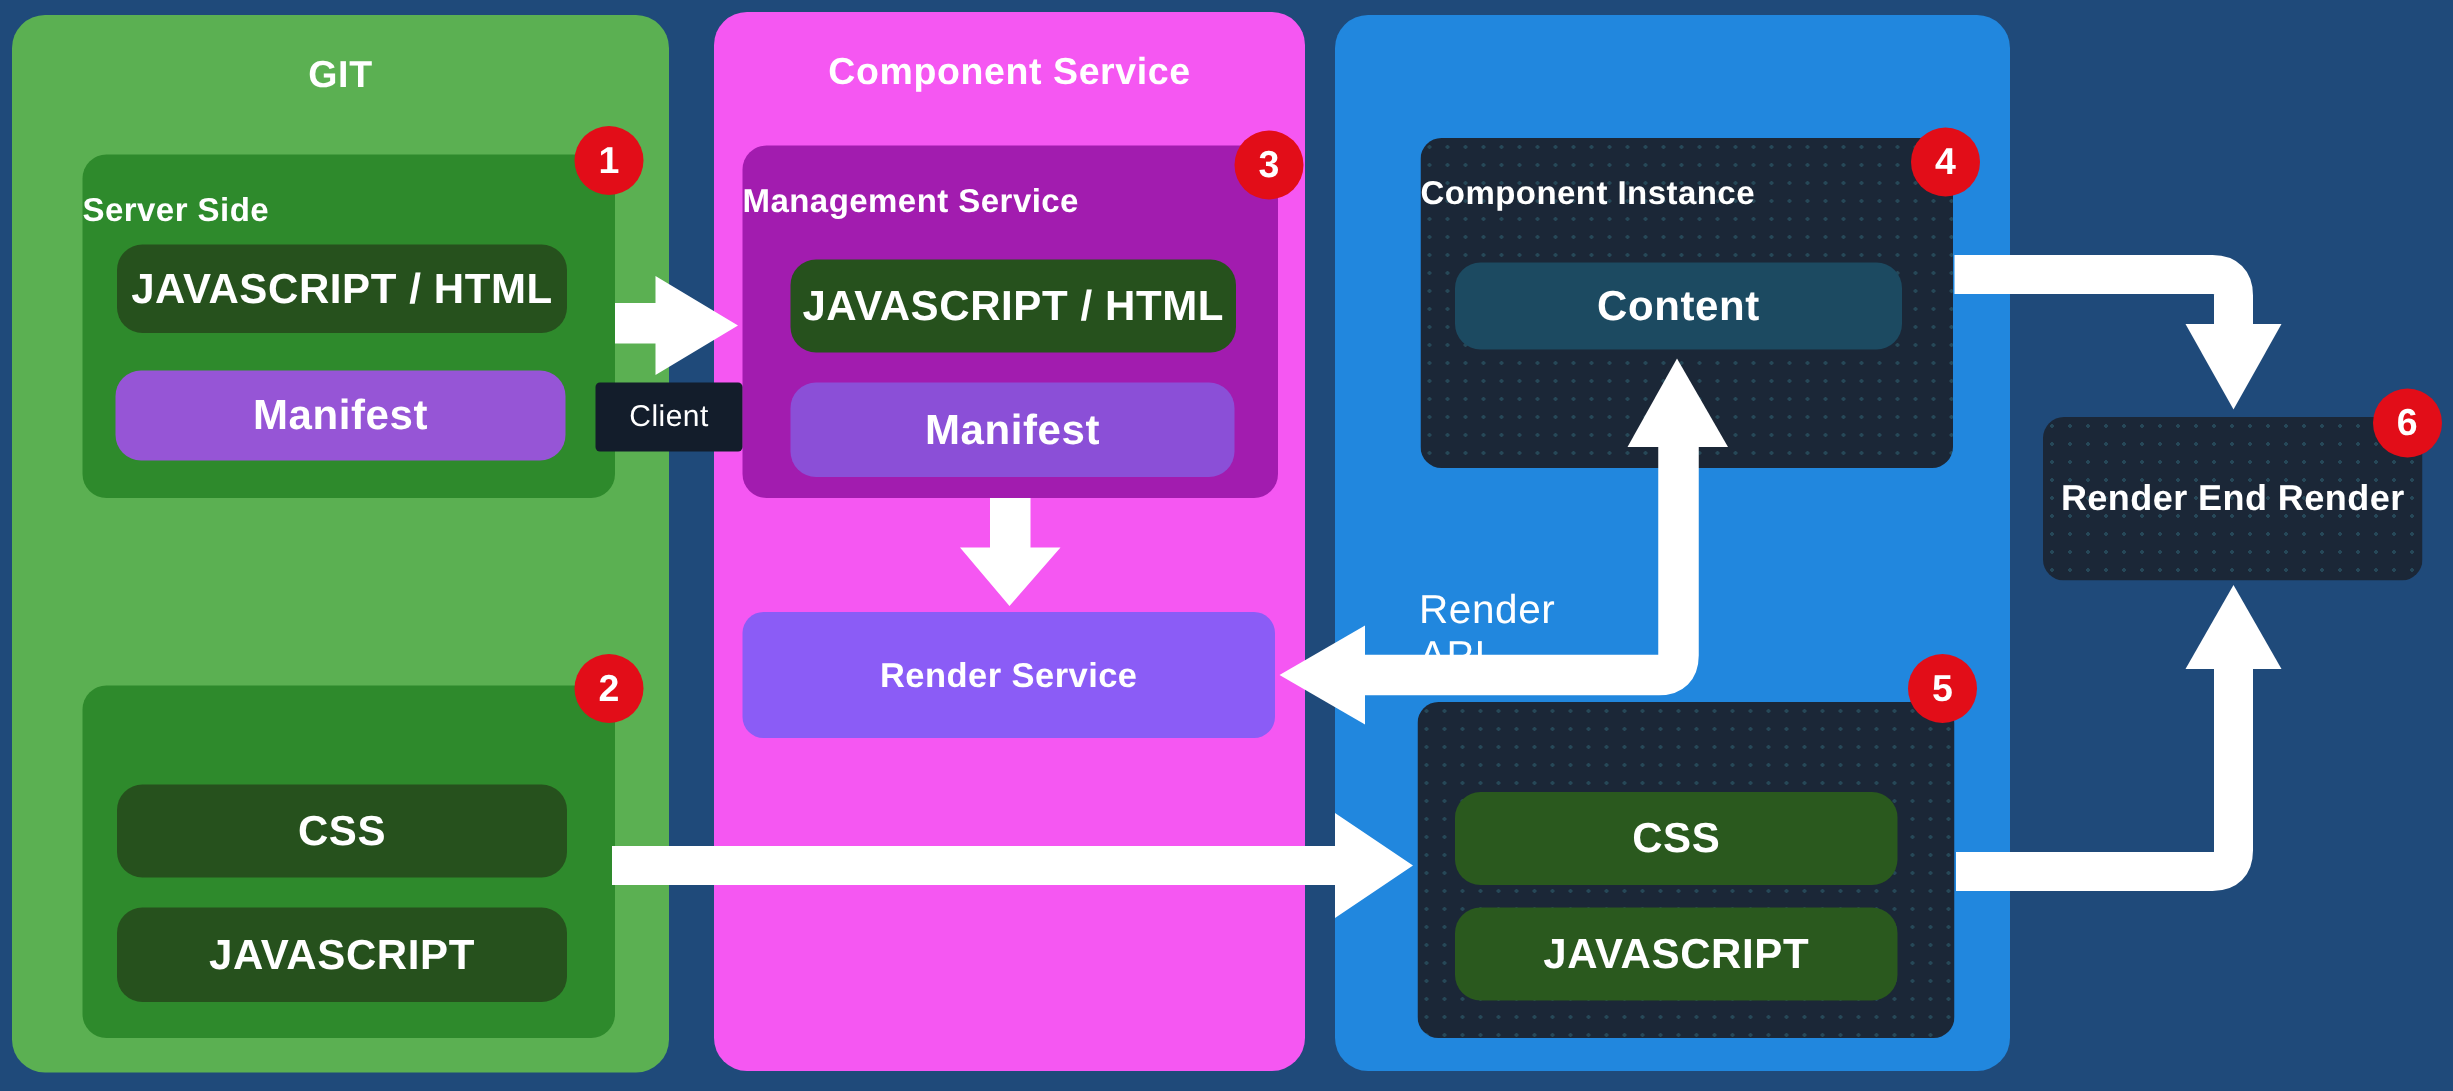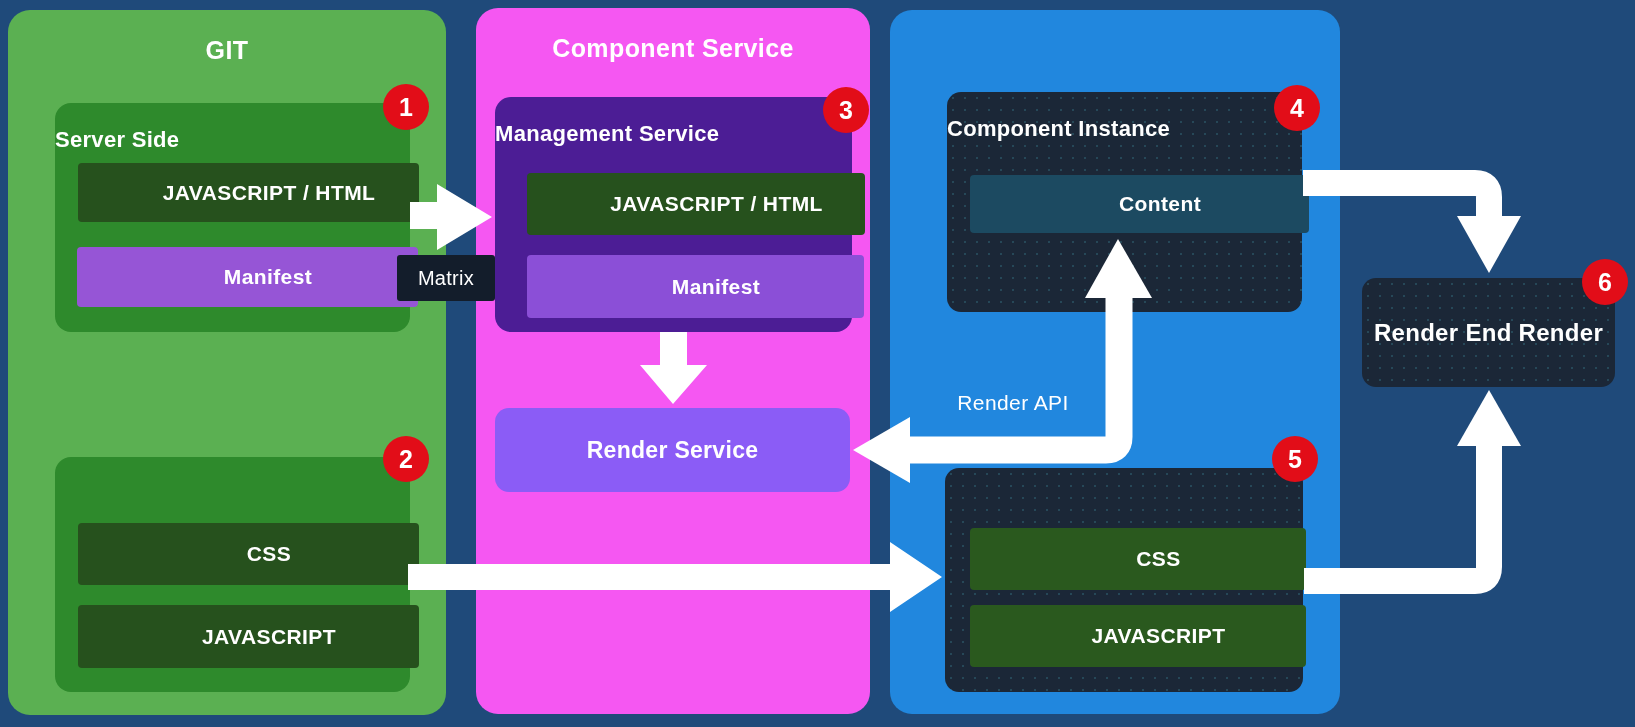--- a/index.html
+++ b/index.html
@@ -5,46 +5,46 @@
   html,body{margin:0;padding:0;background:#1F4A7A;}
   body{width:1635px;height:727px;position:relative;overflow:hidden;
        font-family:"Liberation Sans","DejaVu Sans",sans-serif;color:#fff;}
   .canvas{position:absolute;inset:0;}
   .panel{position:absolute;border-radius:22px;}
   .panel-title{position:absolute;top:26px;left:0;width:100%;text-align:center;
                font-size:25px;font-weight:bold;letter-spacing:.4px;}
   .bigbox{position:absolute;border-radius:16px;}
   .box-title{position:absolute;top:24px;left:0;width:100%;text-align:left;
              font-size:22px;font-weight:bold;letter-spacing:.3px;color:#fff;}
-  .chip{position:absolute;border-radius:4px;display:flex;align-items:center;justify-content:center;
-        font-size:21px;font-weight:bold;letter-spacing:.4px;color:#fff;padding-left:41px;}
+  .chip{position:absolute;border-radius:17px;display:flex;align-items:center;justify-content:center;
+        font-size:28px;font-weight:bold;letter-spacing:.4px;color:#fff;}
   .badge{position:absolute;width:46px;height:46px;border-radius:50%;background:#E20D18;
          display:flex;align-items:center;justify-content:center;
          font-size:25px;font-weight:bold;color:#fff;z-index:8;}
   .dotted{background-image:radial-gradient(rgba(78,190,205,.22) 1.2px,transparent 1.4px);
           background-size:12px 12px;}
   .navybox{background-color:#1B2737;}
   .centered{display:flex;align-items:center;justify-content:center;}
   #git-panel{left:8px;top:10px;width:438px;height:705px;background:#5BB052;}
   #cs-panel{left:476px;top:8px;width:394px;height:706px;background:#F557F2;}
   #matrix-panel{left:890px;top:10px;width:450px;height:704px;background:#2187DE;}
   #matrix-panel .panel-title{color:#1B2737;}
   #server-side{left:55px;top:103px;width:355px;height:229px;background:#2E8A2C;}
   #client-side{left:55px;top:457px;width:355px;height:235px;background:#2E8A2C;}
-  #management-service{left:495px;top:97px;width:357px;height:235px;background:#4c1d95;}
+  #management-service{left:495px;top:97px;width:357px;height:235px;background:#a21caf;}
   #render-service{left:495px;top:408px;width:355px;height:84px;background:#8b5cf6;border-radius:14px;
                   font-size:23px;font-weight:bold;letter-spacing:.3px;}
   #component-instance{left:947px;top:92px;width:355px;height:220px;border-radius:14px;}
   #git-bridge{left:945px;top:468px;width:358px;height:224px;border-radius:14px;}
   #front-end-render{left:1362px;top:278px;width:253px;height:109px;border-radius:14px;
                     font-size:24px;font-weight:bold;letter-spacing:.3px;}
   #deploy-label{position:absolute;left:397px;top:255px;width:98px;height:46px;background:#131D2B;
                 border-radius:3px;font-size:20px;font-weight:500;letter-spacing:.3px;z-index:6;}
-  #render-api-label{position:absolute;left:946px;top:391px;width:134px;text-align:center;
-                    font-size:21px;font-weight:500;letter-spacing:.4px;z-index:6;}
+  #render-api-label{position:absolute;left:946px;top:391px;width:134px;text-align:left;
+                    font-size:27px;font-weight:500;letter-spacing:.4px;z-index:6;}
   #arrow-layer{position:absolute;left:0;top:0;width:1635px;height:727px;z-index:5;pointer-events:none;}
 </style>
 </head>
 <body>
 
 <div class="canvas">
 
   <div class="panel" id="git-panel">
     <div class="panel-title">GIT</div>
 
@@ -88,21 +88,21 @@
       <div class="chip" style="left:25px;top:137px;width:295px;height:62px;background:#2A591E;">JAVASCRIPT</div>
       <div class="badge" style="top:-32px;right:-15px;">5</div>
     </div>
   </div>
 
   <div class="bigbox navybox dotted centered" id="front-end-render">
     <span>Render End Render</span>
     <div class="badge" style="top:-19px;right:-13px;">6</div>
   </div>
 
-  <div class="centered dotted" id="deploy-label">Matrix</div>
+  <div class="centered dotted" id="deploy-label">Client</div>
   <div id="render-api-label">Render API</div>
 
   <svg id="arrow-layer" viewBox="0 0 1635 727">
     <g fill="#FFFFFF" stroke="none">
       <polygon points="410,202 437,202 437,184 492,217 437,250 437,229 410,229"></polygon>
       <polygon points="660,332 687,332 687,365 707,365 673,404 640,365 660,365"></polygon>
       <polygon points="408,564 890,564 890,542 942,577 890,612 890,590 408,590"></polygon>
       <path d="M906,450 H1106 Q1119,450 1119,437 V296" fill="none" stroke="#FFFFFF" stroke-width="27"></path>
       <polygon points="910,417 910,483 853,450"></polygon>
       <polygon points="1085,298 1152,298 1118,239"></polygon>

